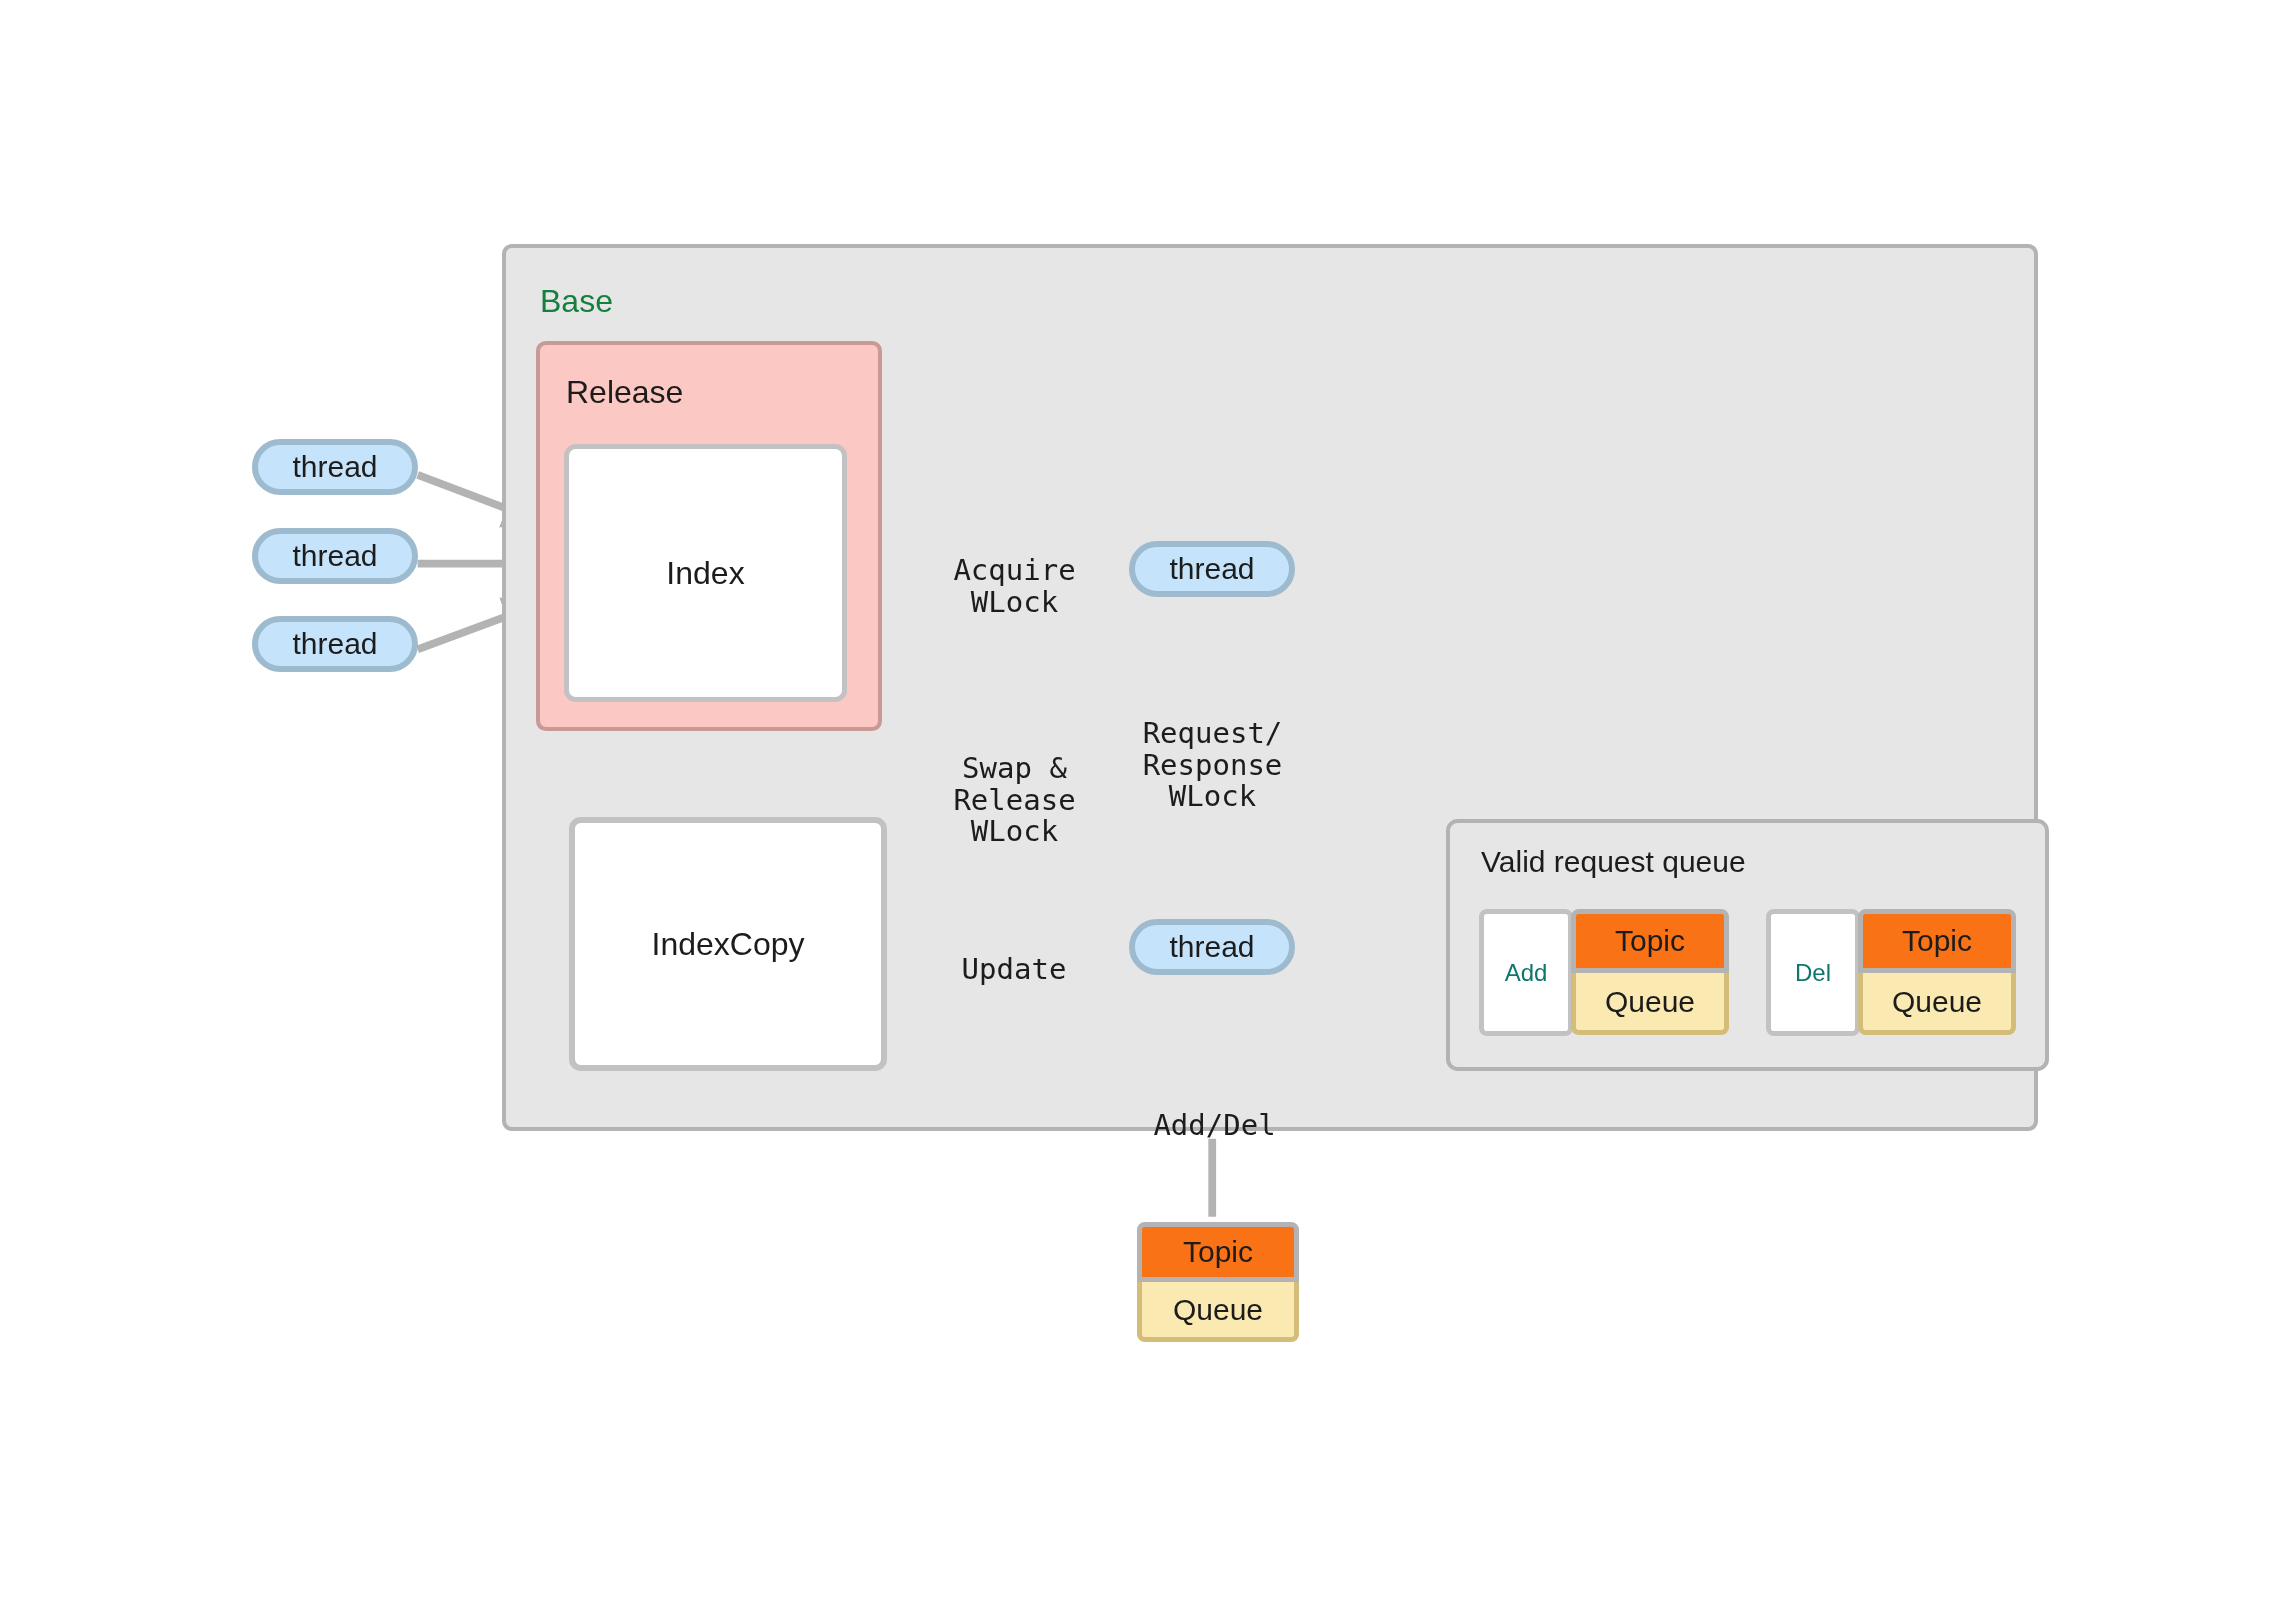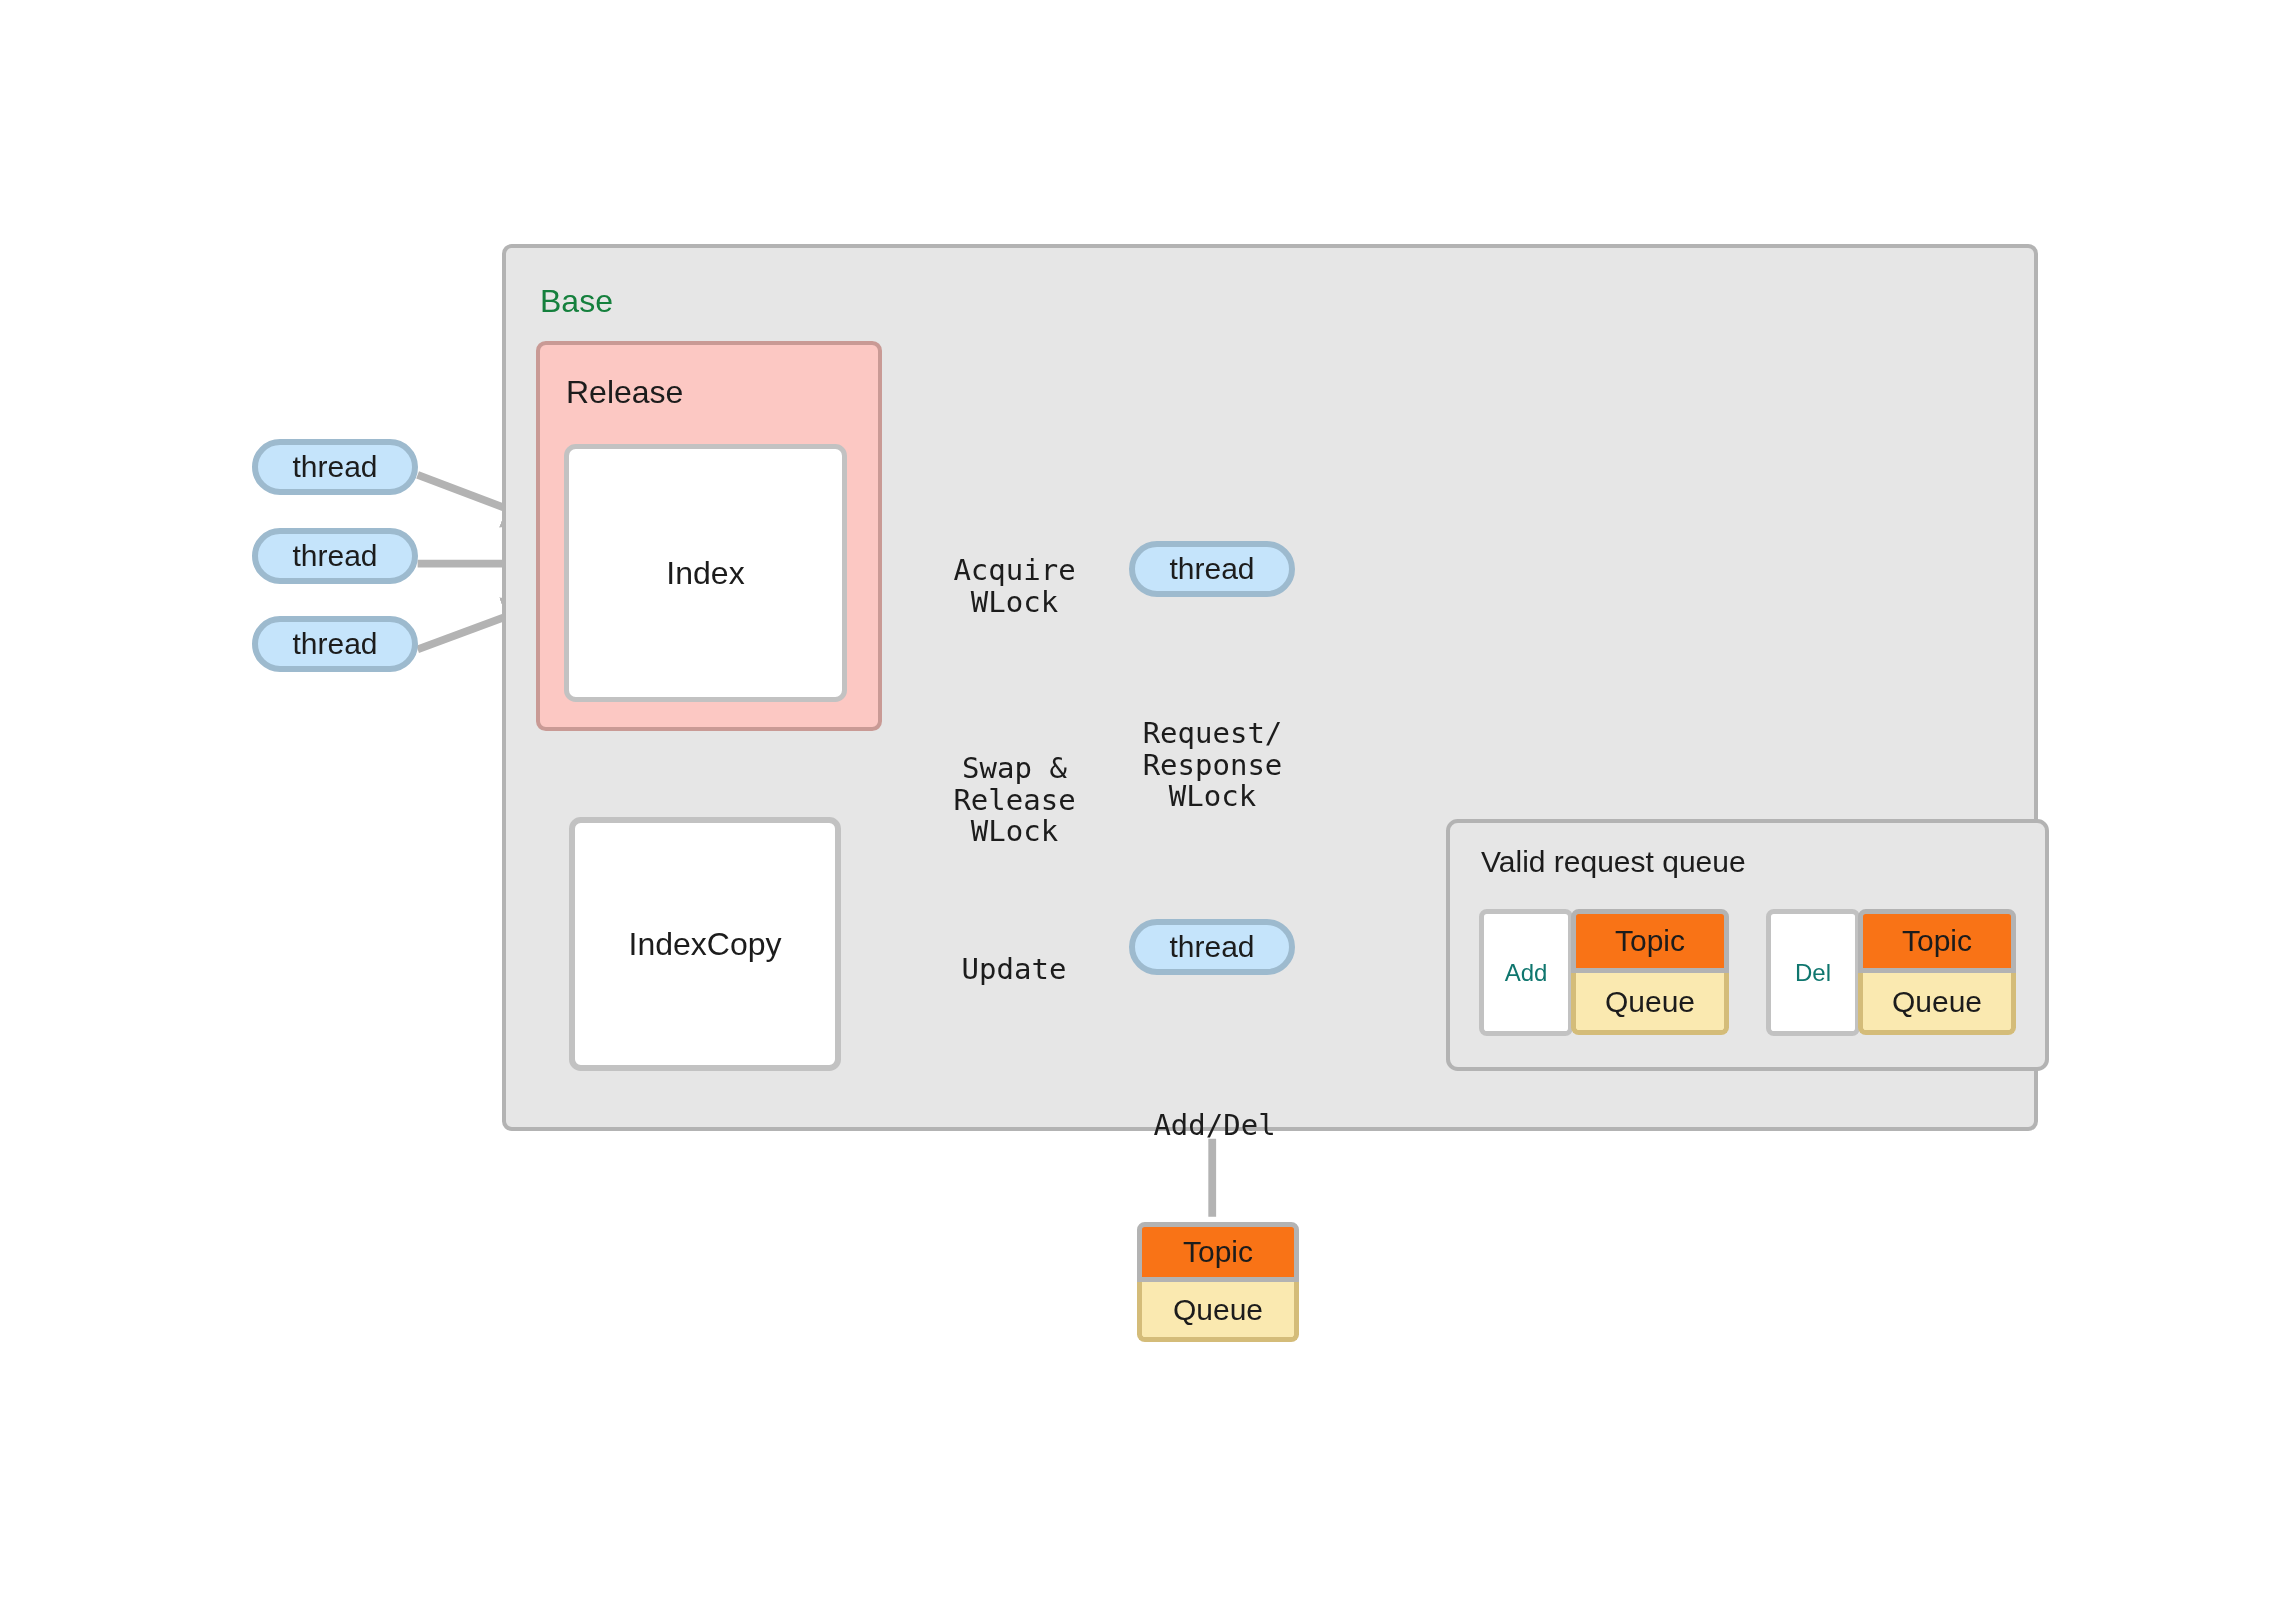--- a/index.html
+++ b/index.html
@@ -82,21 +82,21 @@
     background: #ffffff;
     border: 5.9px solid #c2c2c2;
     border-radius: 11.7px;
     font-size: 32px;
   }
 
   
   #indexcopy-box {
     left: 569px;
     top: 817px;
-    width: 272px;
+    width: 318px;
     height: 254px;
     background: #ffffff;
     border: 6.8px solid #c2c2c2;
     border-radius: 11.7px;
     font-size: 32px;
   }
 
   
   .thread-pill {
     background: #c5e4fb;

